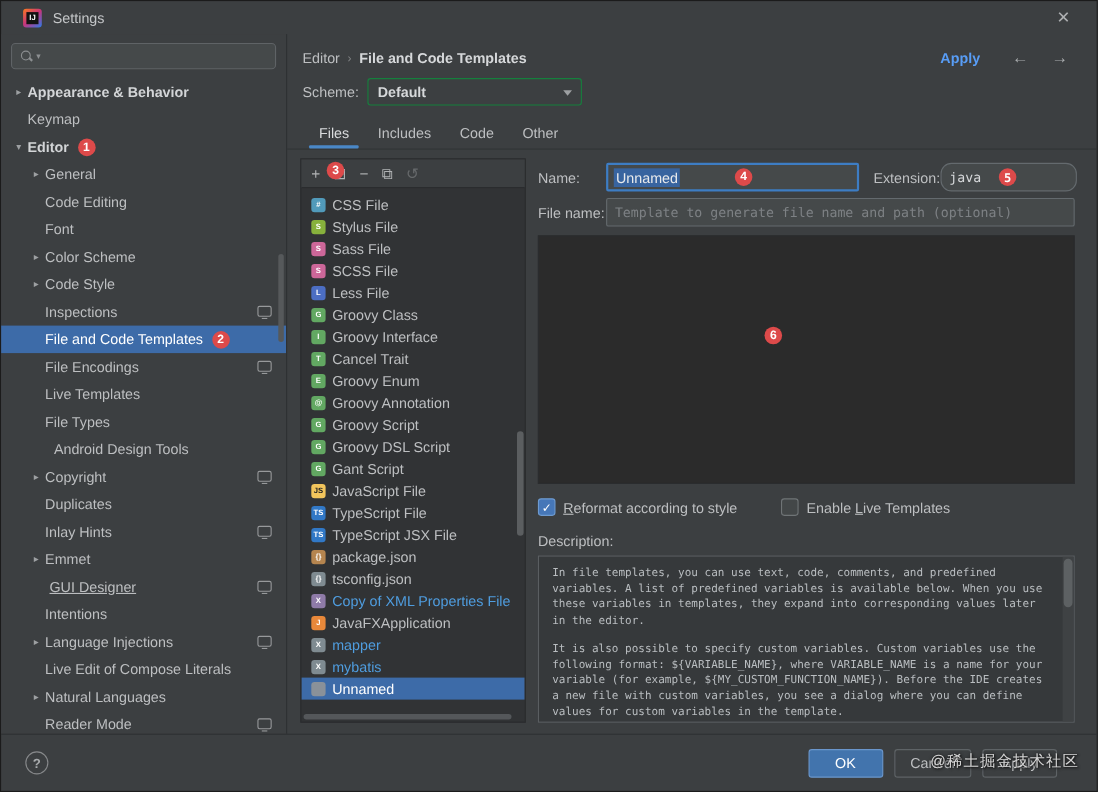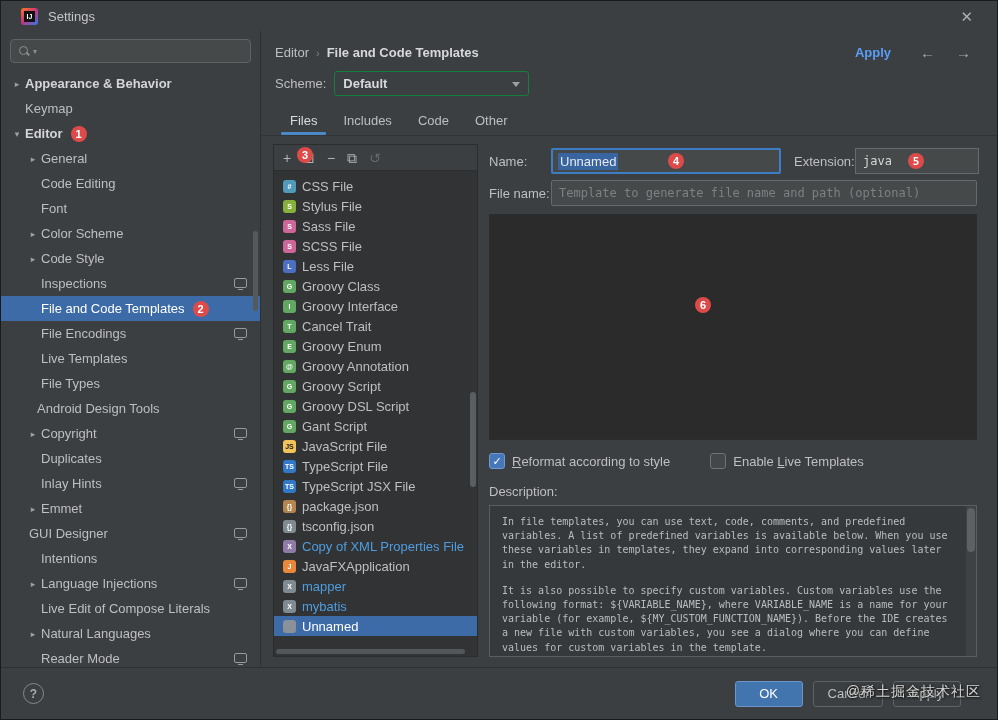--- a/index.html
+++ b/index.html
@@ -88,21 +88,21 @@
   .hscroll { position:absolute; left:2px; right:12px; bottom:2px; height:5px; border-radius:3px; background:#54575a; }
 
   
   .epanel { flex:1; display:flex; flex-direction:column; min-width:0; padding-top:4px; }
   .frow { flex:none; display:flex; align-items:center; margin-bottom:6px; }
   .flabel { flex:none; width:62px; color:#bdbfc1; }
   .name-input { flex:none; width:230px; height:26px; background:#45494a; border:2px solid #3d7dc4; border-radius:2px;
                 display:flex; align-items:center; padding:0 5px; position:relative; cursor:text; }
   .name-sel { background:#38649f; color:#e8eaec; padding:1px 2px; }
   .ext-label { flex:none; width:74px; padding-left:13px; color:#bdbfc1; }
-  .ext-input { flex:none; width:124px; height:26px; background:#45494a; border:1px solid #646a6e; border-radius:0;
+  .ext-input { flex:none; width:124px; height:26px; background:#45494a; border:1px solid #646a6e; border-radius:10px;
                display:flex; align-items:center; padding:0 7px; position:relative; cursor:text;
                font-family:"DejaVu Sans Mono",monospace; font-size:12px; color:#d6d8da; }
   .fname-input { flex:1; height:26px; background:#45494a; border:1px solid #646a6e; border-radius:2px;
                  display:flex; align-items:center; padding:0 7px; cursor:text;
                  font-family:"DejaVu Sans Mono",monospace; font-size:12px; color:#7d8184; white-space:nowrap; overflow:hidden; }
   .editor-area { flex:none; height:226px; margin-top:2px; background:#2b2b2b; border:1px solid #2a2c2e; position:relative; cursor:text; }
   .opts { flex:none; display:flex; align-items:center; gap:40px; margin-top:13px; }
   .opt { display:flex; align-items:center; gap:7px; cursor:pointer; color:#bdbfc1; }
   .cbox { flex:none; width:16px; height:16px; border-radius:3px; border:1px solid #6f7476; background:#434748;
           display:flex; align-items:center; justify-content:center; font-size:11px; color:#fff; }
@@ -195,21 +195,21 @@
             <span class="trailing"></span>
           </div>
           <div class="tree-row" style="padding-left: 24px;">
             <span class="chev"></span>
             <span class="lbl">Live Templates</span>
           </div>
           <div class="tree-row" style="padding-left: 24px;">
             <span class="chev"></span>
             <span class="lbl">File Types</span>
           </div>
-          <div class="tree-row" style="padding-left: 20px;">
+          <div class="tree-row" style="padding-left: 32px;">
             <span class="chev"></span>
             <span class="lbl">Android Design Tools</span>
           </div>
           <div class="tree-row" style="padding-left: 24px;">
             <span class="chev">▸</span>
             <span class="lbl">Copyright</span>
             <span class="trailing"></span>
           </div>
           <div class="tree-row" style="padding-left: 24px;">
             <span class="chev"></span>
@@ -217,21 +217,21 @@
           </div>
           <div class="tree-row" style="padding-left: 24px;">
             <span class="chev"></span>
             <span class="lbl">Inlay Hints</span>
             <span class="trailing"></span>
           </div>
           <div class="tree-row" style="padding-left: 24px;">
             <span class="chev">▸</span>
             <span class="lbl">Emmet</span>
           </div>
-          <div class="tree-row" style="padding-left: 12px;">
+          <div class="tree-row" style="padding-left: 28px; text-decoration: underline;">
             <span class="chev"></span>
             <span class="lbl">GUI Designer</span>
             <span class="trailing"></span>
           </div>
           <div class="tree-row" style="padding-left: 24px;">
             <span class="chev"></span>
             <span class="lbl">Intentions</span>
           </div>
           <div class="tree-row" style="padding-left: 24px;">
             <span class="chev">▸</span>

